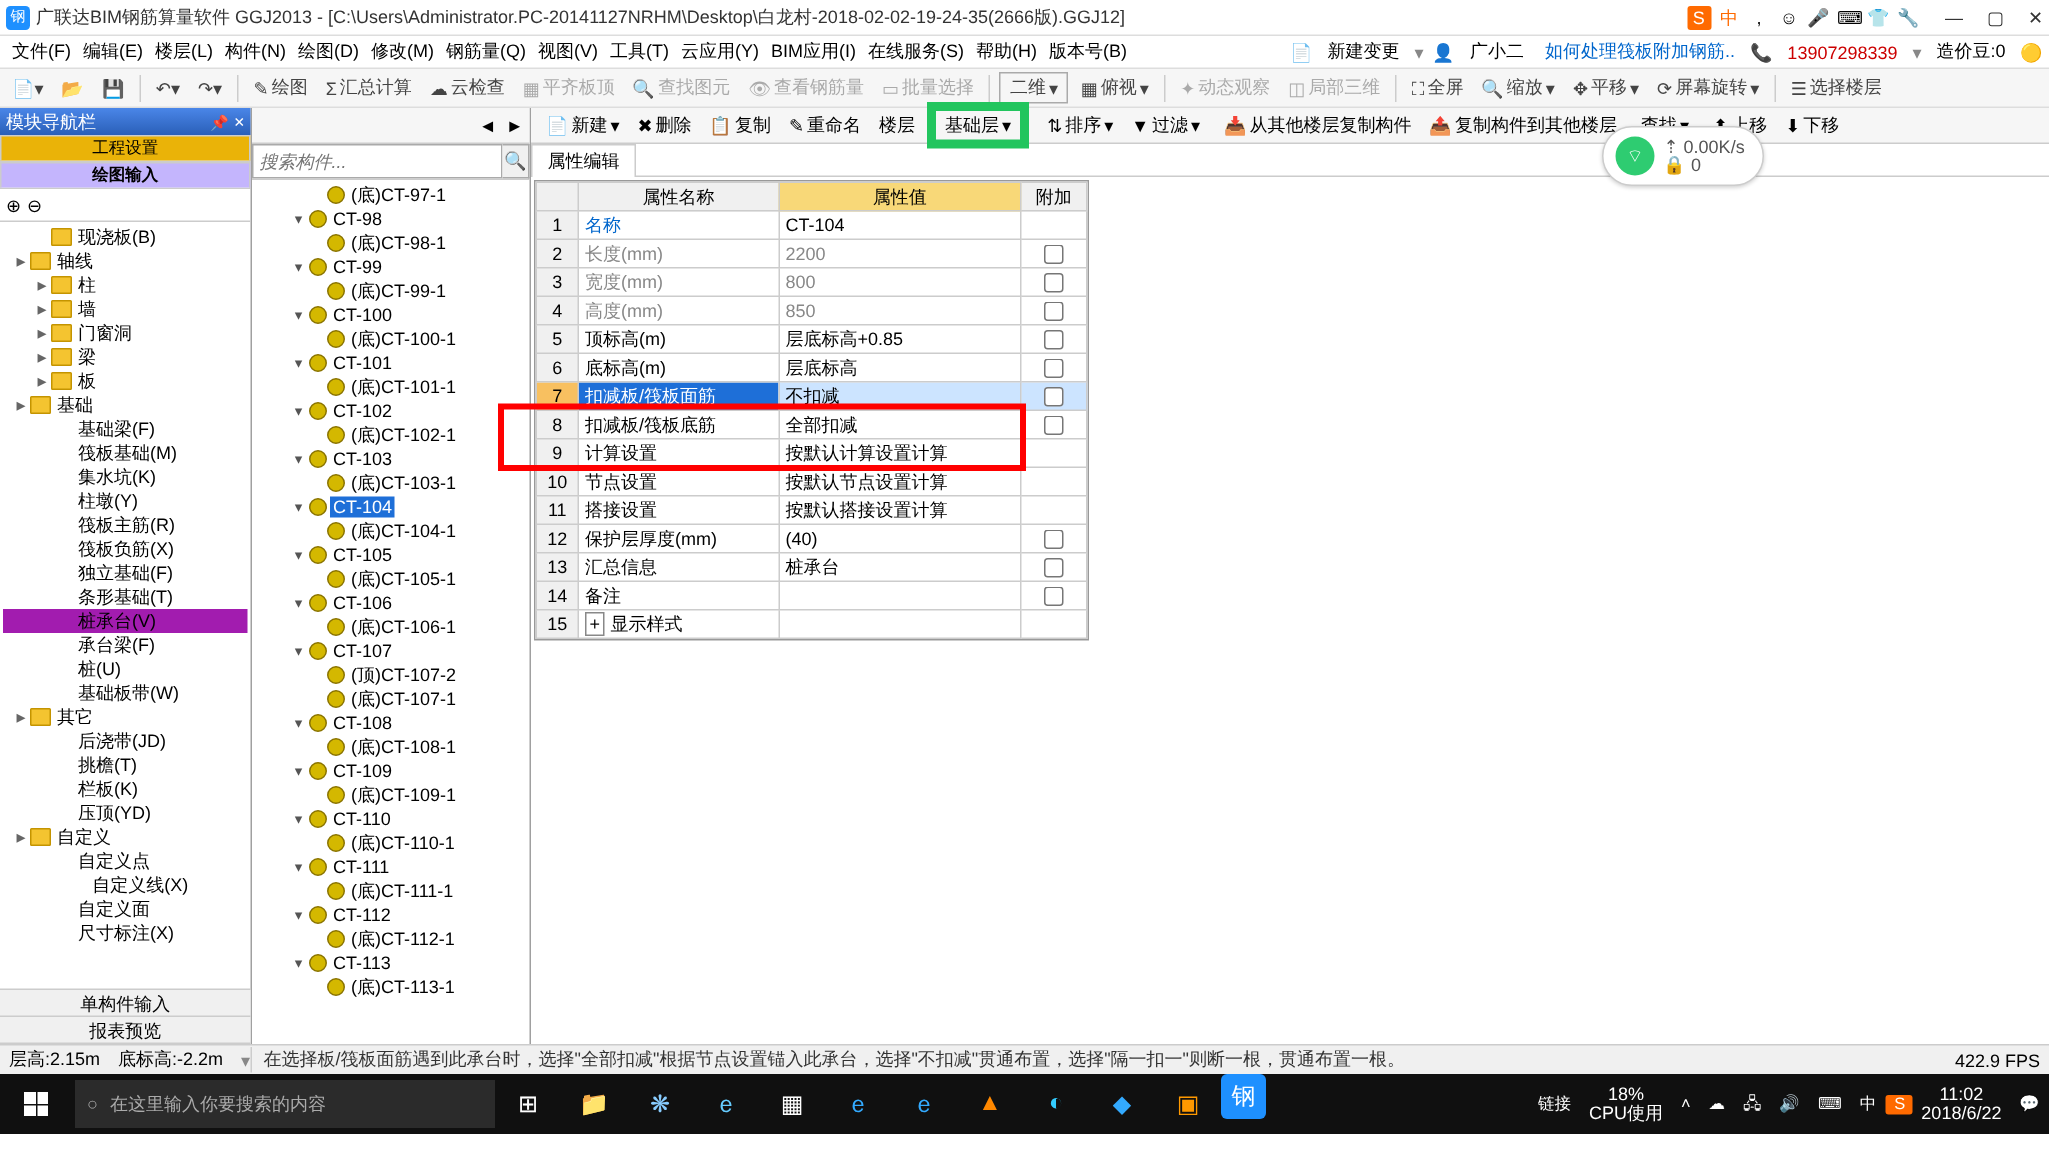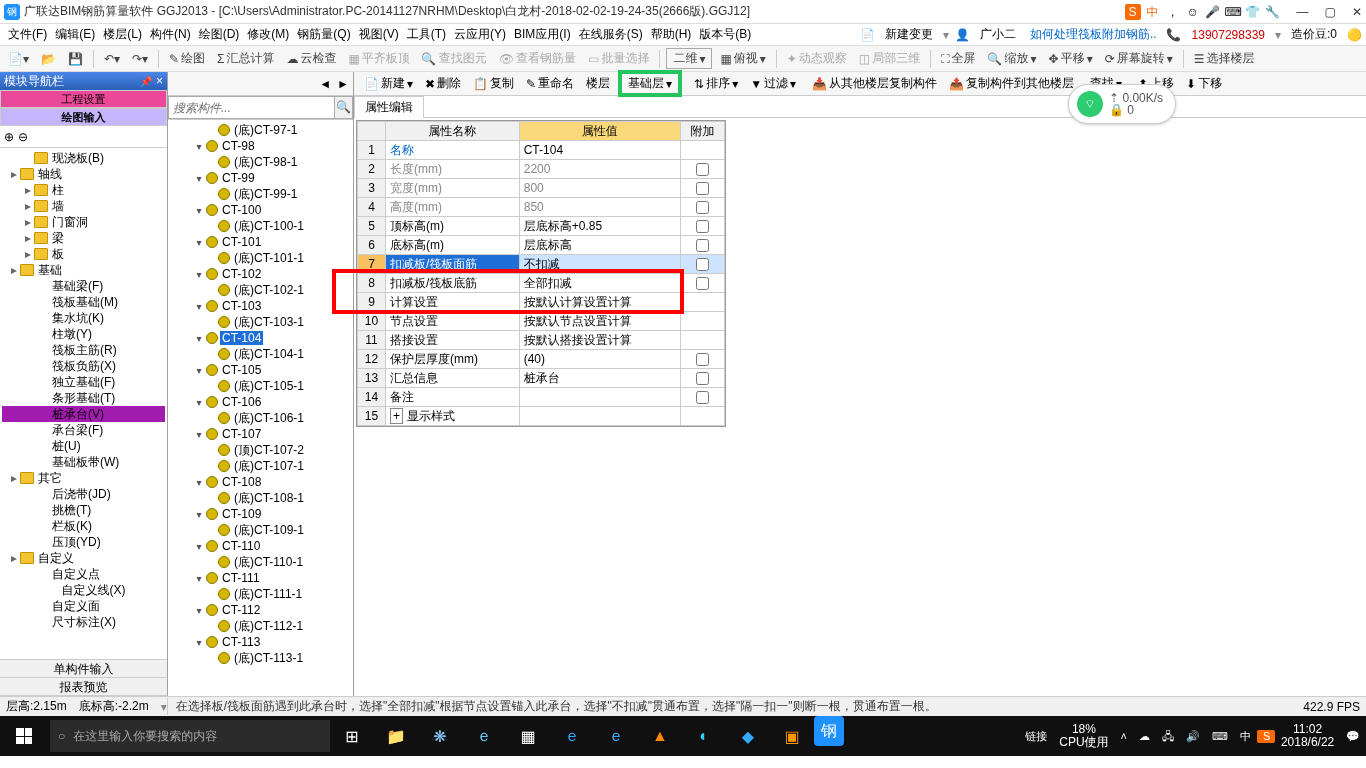--- a/index.html
+++ b/index.html
@@ -16,21 +16,21 @@
 .menubar .link{color:#0066cc;}
 .menubar .red{color:#c00;}
 .toolbar{height:26px;background:#f6f6f6;display:flex;align-items:center;padding:0 4px;gap:4px;border-bottom:1px solid #ddd;}
 .toolbar .tbtn{padding:2px 4px;display:flex;align-items:center;gap:2px;cursor:default;color:#444;}
 .toolbar .sep{width:1px;height:18px;background:#ccc;margin:0 2px;}
 .main{display:flex;height:624px;}
 .leftpanel{width:168px;border-right:1px solid #a0a0a0;display:flex;flex-direction:column;}
 .panelhdr{height:18px;background:linear-gradient(#4a86e8,#2a5fb8);color:#fff;display:flex;align-items:center;padding:0 4px;justify-content:space-between;}
 .panelhdr .pin{font-size:10px;}
 .tabstrip{height:18px;display:flex;border-bottom:1px solid #ccc;}
-.tabstrip .tab{flex:1;text-align:center;border:1px solid #ccc;border-bottom:none;background:#ec4899;font-size:11px;line-height:16px;}
+.tabstrip .tab{flex:1;text-align:center;border:1px solid #ccc;border-bottom:none;background:#eab308;font-size:11px;line-height:16px;}
 .tabstrip .tab.active{background:#c4b5fd;font-weight:bold;}
 .icobar{height:22px;border-bottom:1px solid #ccc;display:flex;align-items:center;padding:0 4px;gap:4px;}
 .tree{flex:1;overflow:auto;padding:2px;font-size:12px;}
 .tree .node{display:flex;align-items:center;height:16px;white-space:nowrap;}
 .tree .toggle{width:12px;text-align:center;color:#666;cursor:default;}
 .tree .ico{width:14px;height:12px;margin-right:2px;display:inline-block;}
 .tree .folder{background:#f4c430;border:1px solid #c49400;border-radius:1px;}
 .tree .sel{background:#a21caf;}
 .tree .label{padding:0 2px;}
 .bottomtabs{border-top:1px solid #ccc;}
@@ -512,21 +512,21 @@
 
   <div class="rightpanel">
     <div class="righttool">
       <span class="rbtn">📄 <span>新建</span> ▾</span>
       <span class="rbtn">✖ <span>删除</span></span>
       <span class="rbtn">📋 <span>复制</span></span>
       <span class="rbtn">✎ <span>重命名</span></span>
       <span class="rbtn">
           <span>楼层</span>
         </span>
-      <span class="rbtn" style="border:4px solid #22c55e;padding:1px 6px;"><span>基础层</span> ▾</span>
+      <span class="rbtn" style="border:6px solid #22c55e;padding:1px 6px;"><span>基础层</span> ▾</span>
       <span class="sep"></span>
       <span class="rbtn">⇅ <span>排序</span> ▾</span>
       <span class="rbtn">▼ <span>过滤</span> ▾</span>
       <span class="sep"></span>
       <span class="rbtn">📥 <span>从其他楼层复制构件</span></span>
       <span class="rbtn">📤 <span>复制构件到其他楼层</span></span>
       <span class="sep"></span>
       <span class="rbtn"><span>查找</span> ▾</span>
       <span class="sep"></span>
       <span class="rbtn">⬆ <span>上移</span></span>

